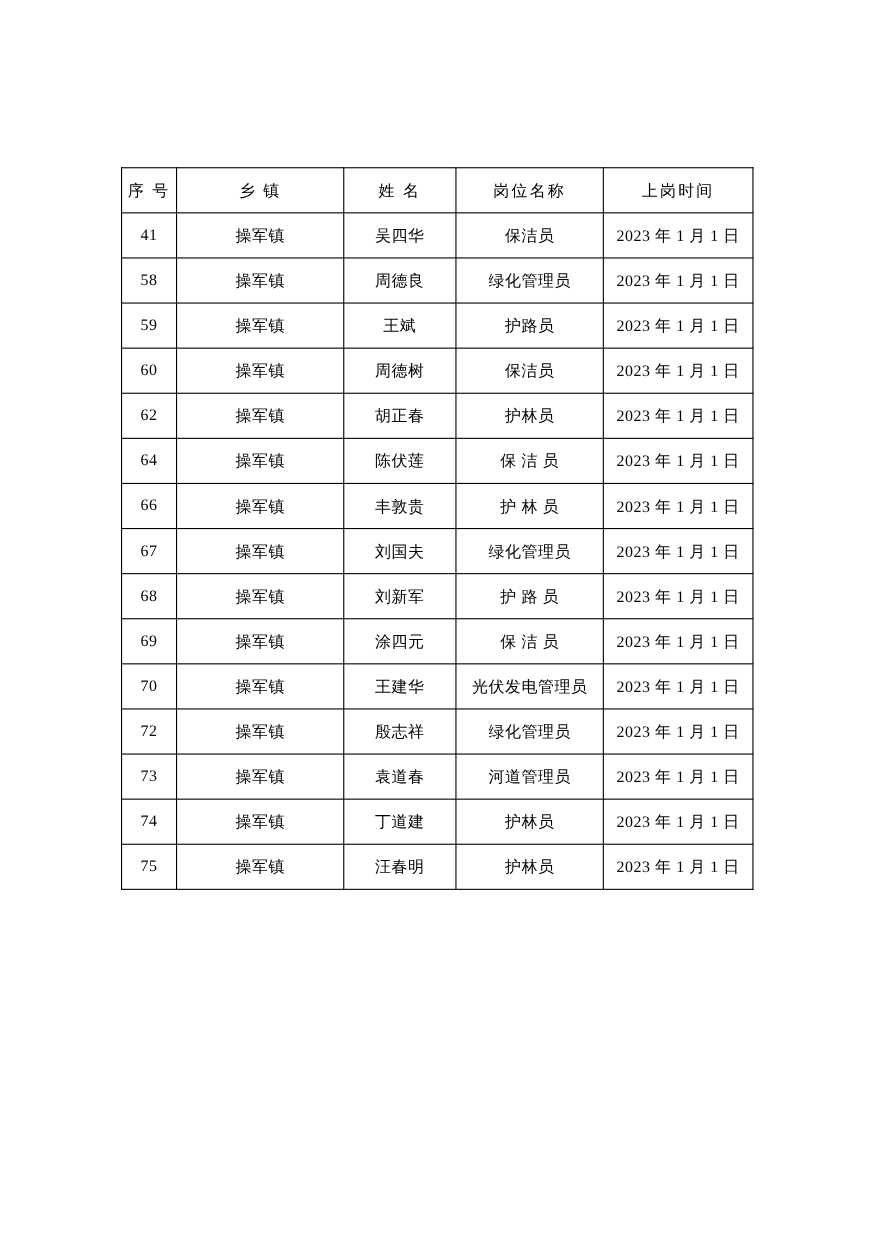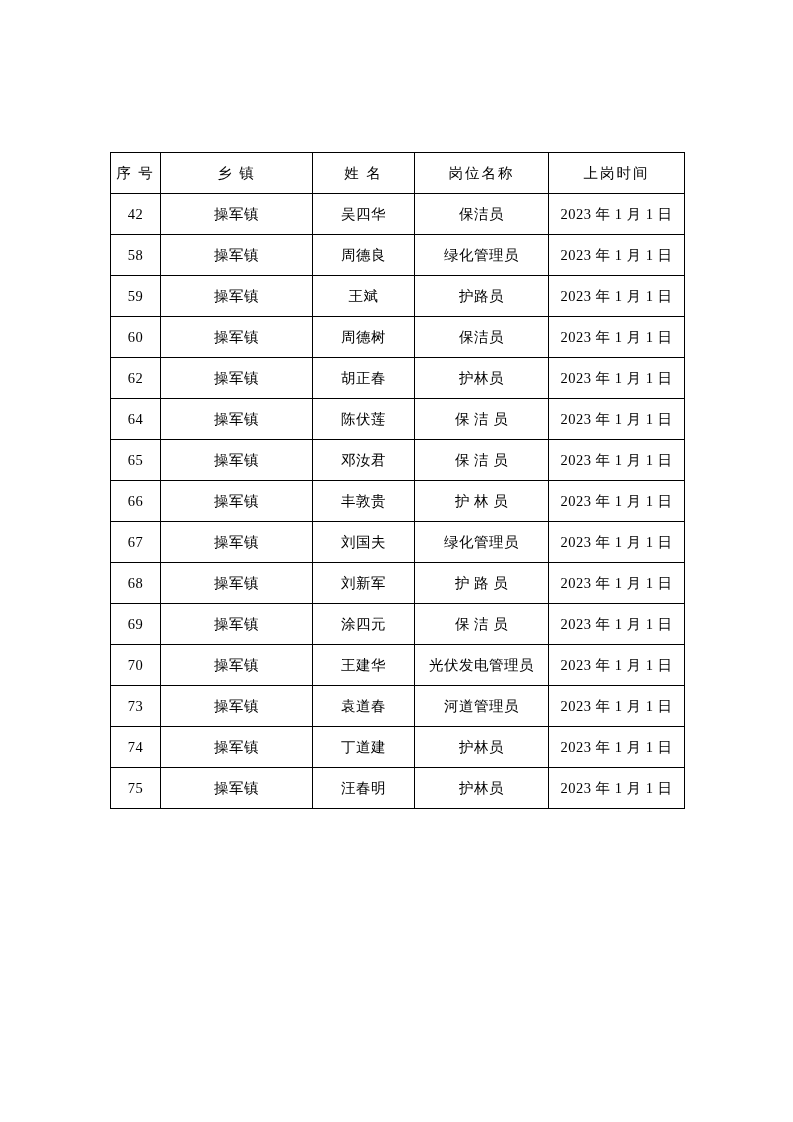--- a/index.html
+++ b/index.html
@@ -75,21 +75,21 @@
         <tr>
           <td>序 号</td>
           <td>乡 镇</td>
           <td>姓  名</td>
           <td>岗位名称</td>
           <td>上岗时间</td>
         </tr>
       </thead>
       <tbody>
         <tr>
-          <td class="cell-idx">42</td>
+          <td class="cell-idx">41</td>
           <td>操军镇</td>
           <td class="cell-name">吴四华</td>
           <td>保洁员</td>
           <td class="cell-date">2023 年 1 月 1 日</td>
         </tr>
         <tr>
           <td class="cell-idx">58</td>
           <td>操军镇</td>
           <td class="cell-name">周德良</td>
           <td>绿化管理员</td>
@@ -117,27 +117,20 @@
           <td class="cell-date">2023 年 1 月 1 日</td>
         </tr>
         <tr>
           <td class="cell-idx">64</td>
           <td>操军镇</td>
           <td class="cell-name">陈伏莲</td>
           <td>保 洁 员</td>
           <td class="cell-date">2023 年 1 月 1 日</td>
         </tr>
         <tr>
-          <td class="cell-idx">65</td>
-          <td>操军镇</td>
-          <td class="cell-name">邓汝君</td>
-          <td>保 洁 员</td>
-          <td class="cell-date">2023 年 1 月 1 日</td>
-        </tr>
-        <tr>
           <td class="cell-idx">66</td>
           <td>操军镇</td>
           <td class="cell-name">丰敦贵</td>
           <td>护 林 员</td>
           <td class="cell-date">2023 年 1 月 1 日</td>
         </tr>
         <tr>
           <td class="cell-idx">67</td>
           <td>操军镇</td>
           <td class="cell-name">刘国夫</td>
@@ -159,20 +152,27 @@
           <td class="cell-date">2023 年 1 月 1 日</td>
         </tr>
         <tr>
           <td class="cell-idx">70</td>
           <td>操军镇</td>
           <td class="cell-name">王建华</td>
           <td>光伏发电管理员</td>
           <td class="cell-date">2023 年 1 月 1 日</td>
         </tr>
         <tr>
+          <td class="cell-idx">72</td>
+          <td>操军镇</td>
+          <td class="cell-name">殷志祥</td>
+          <td>绿化管理员</td>
+          <td class="cell-date">2023 年 1 月 1 日</td>
+        </tr>
+        <tr>
           <td class="cell-idx">73</td>
           <td>操军镇</td>
           <td class="cell-name">袁道春</td>
           <td>河道管理员</td>
           <td class="cell-date">2023 年 1 月 1 日</td>
         </tr>
         <tr>
           <td class="cell-idx">74</td>
           <td>操军镇</td>
           <td class="cell-name">丁道建</td>

